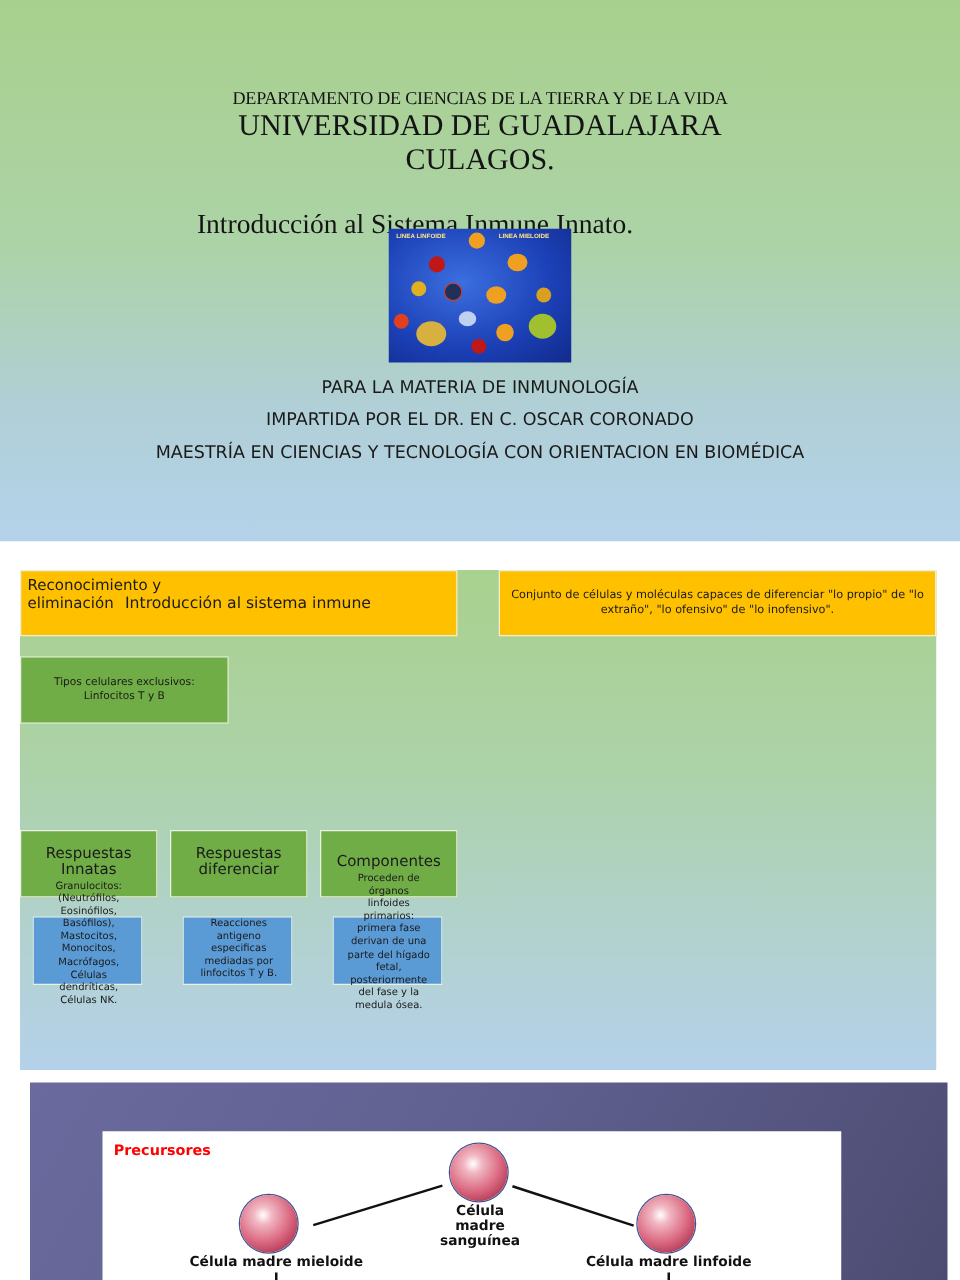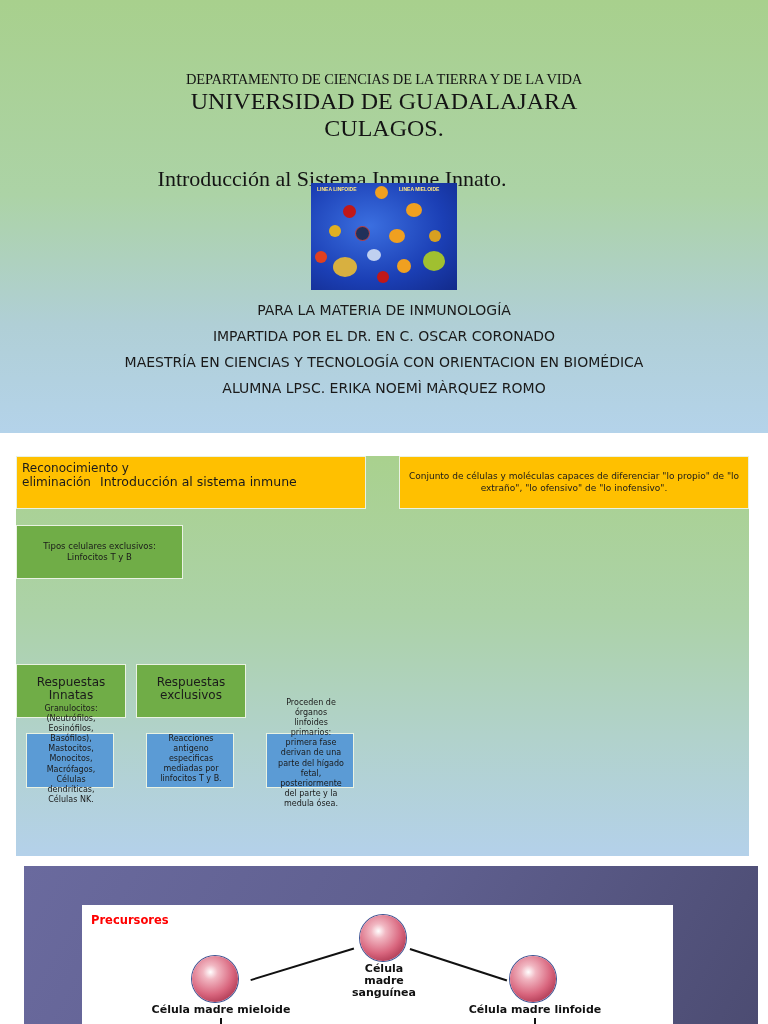--- a/index.html
+++ b/index.html
@@ -85,21 +85,20 @@
     <span class="cell" style="left:22px;top:74px;width:24px;height:20px;background:#d8b040;"></span>
     <span class="cell" style="left:56px;top:66px;width:14px;height:12px;background:#c0d0f0;"></span>
     <span class="cell" style="left:86px;top:76px;width:14px;height:14px;background:#f0a020;"></span>
     <span class="cell" style="left:112px;top:68px;width:22px;height:20px;background:#a0c030;"></span>
     <span class="cell" style="left:66px;top:88px;width:12px;height:12px;background:#c01818;"></span>
   </div>
 
   <div class="abs sans-line" style="top:302px;">PARA LA MATERIA DE INMUNOLOGÍA</div>
   <div class="abs sans-line" style="top:328px;">IMPARTIDA POR EL DR. EN C. OSCAR CORONADO</div>
   <div class="abs sans-line" style="top:354px;">MAESTRÍA EN CIENCIAS Y TECNOLOGÍA CON ORIENTACION EN BIOMÉDICA</div>
-  <div class="abs sans-line" style="top:380px;">ALUMNA LPSC. ERIKA NOEMÌ MÀRQUEZ ROMO</div>
 </section>
 
 <section id="slide2" class="abs">
   <div id="s2-title-box" class="box yellow">
     <div class="abs cal" style="left:5px;top:4px;font-size:12px;line-height:14px;">
       <div>Reconocimiento y</div>
       <div>eliminación</div>
     </div>
     <div class="abs cal" style="left:83px;top:17px;font-size:12.5px;">Introducción al sistema inmune</div>
   </div>
@@ -117,22 +116,25 @@
 
   <div class="box green" style="left:0;top:208px;width:110px;height:54px;">
     <div class="cal" style="font-size:12px;line-height:13px;margin-top:11px;">
       <div>Respuestas</div>
       <div>Innatas</div>
     </div>
   </div>
   <div class="box green" style="left:120px;top:208px;width:110px;height:54px;">
     <div class="cal" style="font-size:12px;line-height:13px;margin-top:11px;">
       <div>Respuestas</div>
-      <div>exclusivos</div>
+      <div>diferenciar</div>
     </div>
+  </div>
+  <div class="box green" style="left:240px;top:208px;width:110px;height:54px;">
+    <div class="cal" style="font-size:12px;line-height:13px;margin-top:18px;">Componentes</div>
   </div>
 
   <div class="box blue" style="left:10px;top:277px;width:88px;height:55px;"></div>
   <div class="box blue" style="left:130px;top:277px;width:88px;height:55px;"></div>
   <div class="box blue" style="left:250px;top:277px;width:88px;height:55px;"></div>
 
   <div class="abs cal" style="left:0;width:110px;top:248px;font-size:8px;line-height:10.1px;text-align:center;">
     <div>Granulocitos:</div>
     <div>(Neutrófilos,</div>
     <div>Eosinófilos,</div>
@@ -154,21 +156,21 @@
   <div class="abs cal" style="left:240px;width:110px;top:242px;font-size:8px;line-height:10.1px;text-align:center;">
     <div>Proceden de</div>
     <div>órganos</div>
     <div>linfoides</div>
     <div>primarios:</div>
     <div>primera fase</div>
     <div>derivan de una</div>
     <div>parte del hígado</div>
     <div>fetal,</div>
     <div>posteriormente</div>
-    <div>del parte y la</div>
+    <div>del fase y la</div>
     <div>medula ósea.</div>
   </div>
 </section>
 
 <section id="slide3" class="abs">
   <div id="s3-panel" class="abs">
     <div class="abs" style="left:9px;top:8px;font-family:'DejaVu Sans','Liberation Sans',sans-serif;font-size:11.5px;font-weight:bold;color:#ff0000;">Precursores</div>
 
     <div class="cellball" style="left:278px;top:10px;"></div>
     <div class="s3-text" style="left:262px;top:58px;text-align:center;width:80px;line-height:12px;">

